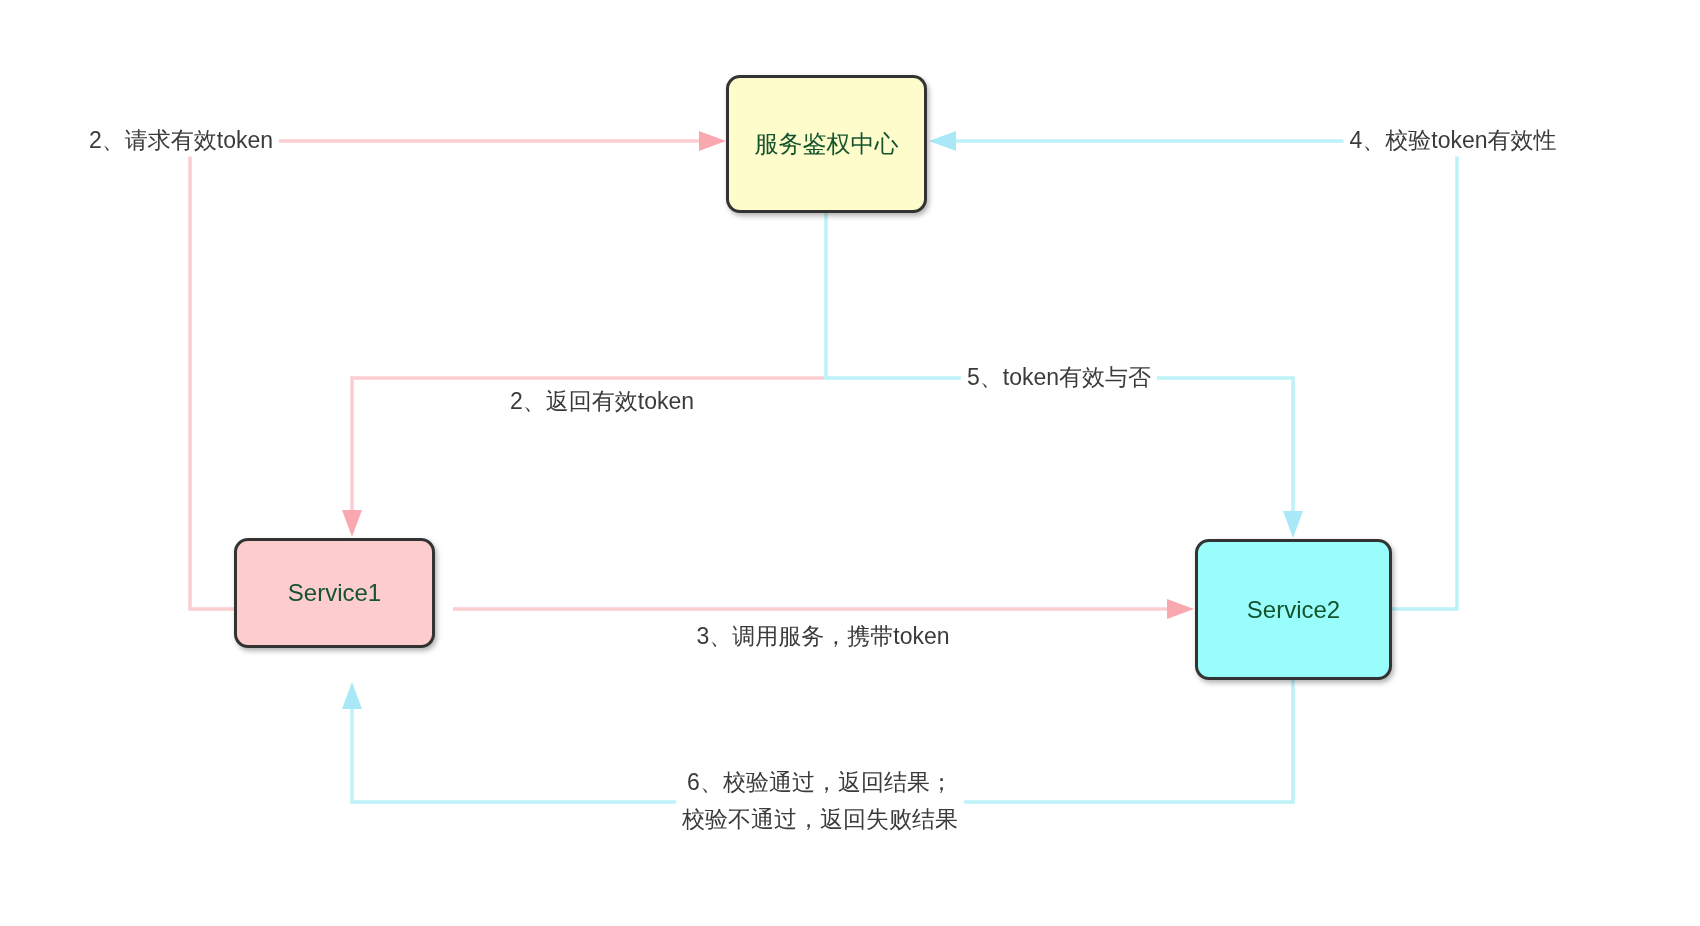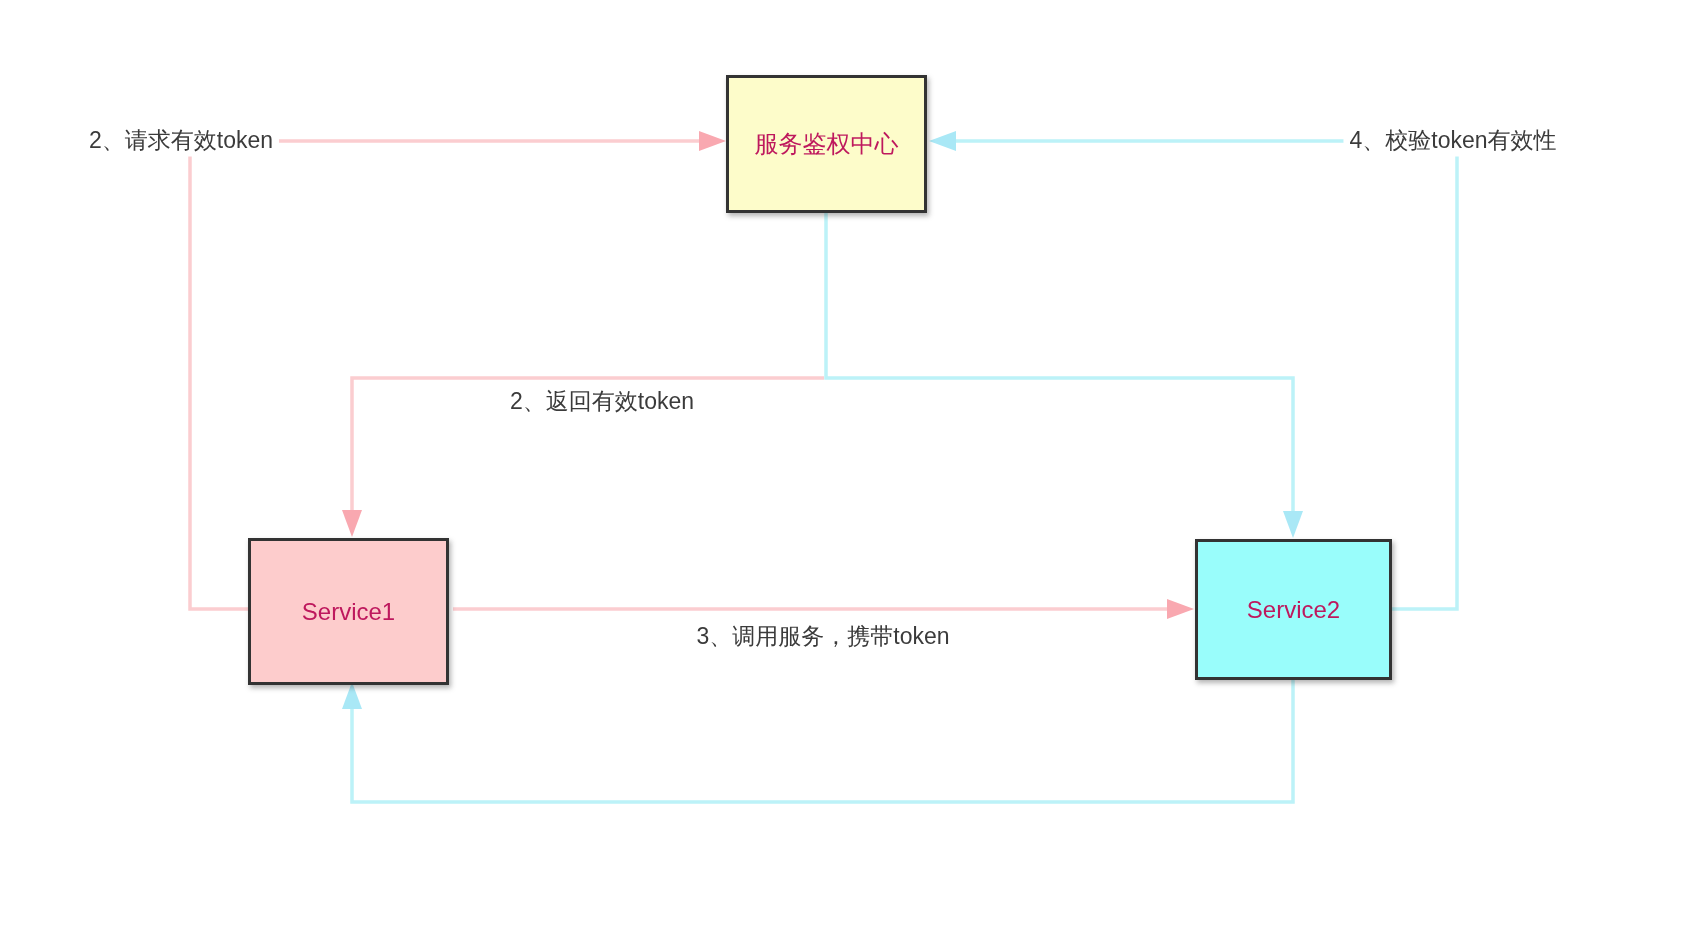--- a/index.html
+++ b/index.html
@@ -19,30 +19,30 @@
   }
   svg.edge-layer {
     position: absolute;
     left: 0;
     top: 0;
   }
   .node {
     position: absolute;
     box-sizing: border-box;
     border: 3px solid #333333;
-    border-radius: 0;
+    border-radius: 14px;
     display: flex;
     align-items: center;
     justify-content: center;
     font-size: 24px;
-    color: #be185d;
+    color: #14532d;
     box-shadow: 2px 3px 5px rgba(40,40,40,0.35);
   }
   .node-auth { left: 726px; top: 75px;  width: 201px; height: 138px; }
-  .node-s1   { left: 248px; top: 538px; width: 201px; height: 147px; }
+  .node-s1   { left: 234px; top: 538px; width: 201px; height: 110px; }
   .node-s2   { left: 1195px; top: 539px; width: 197px; height: 141px; }
 
   .edge-label {
     position: absolute;
     transform: translate(-50%, -50%);
     background: #ffffff;
     padding: 1px 6px;
     font-size: 23px;
     color: #3b3b3b;
     white-space: nowrap;
@@ -83,14 +83,19 @@
   </div>
 
   <div class="node node-s2" style="background: rgb(153, 253, 251);">
     <span>Service2</span>
   </div>
 
   <div id="lbl1" class="edge-label">2、请求有效token</div>
   <div id="lbl2" class="edge-label">2、返回有效token</div>
   <div id="lbl3" class="edge-label">3、调用服务，携带token</div>
   <div id="lbl4" class="edge-label">4、校验token有效性</div>
+  <div id="lbl5" class="edge-label">5、token有效与否</div>
+  <div id="lbl6" class="edge-label">
+    <div>6、校验通过，返回结果；</div>
+    <div>校验不通过，返回失败结果</div>
+  </div>
 
 </div>
 
 </body></html>

